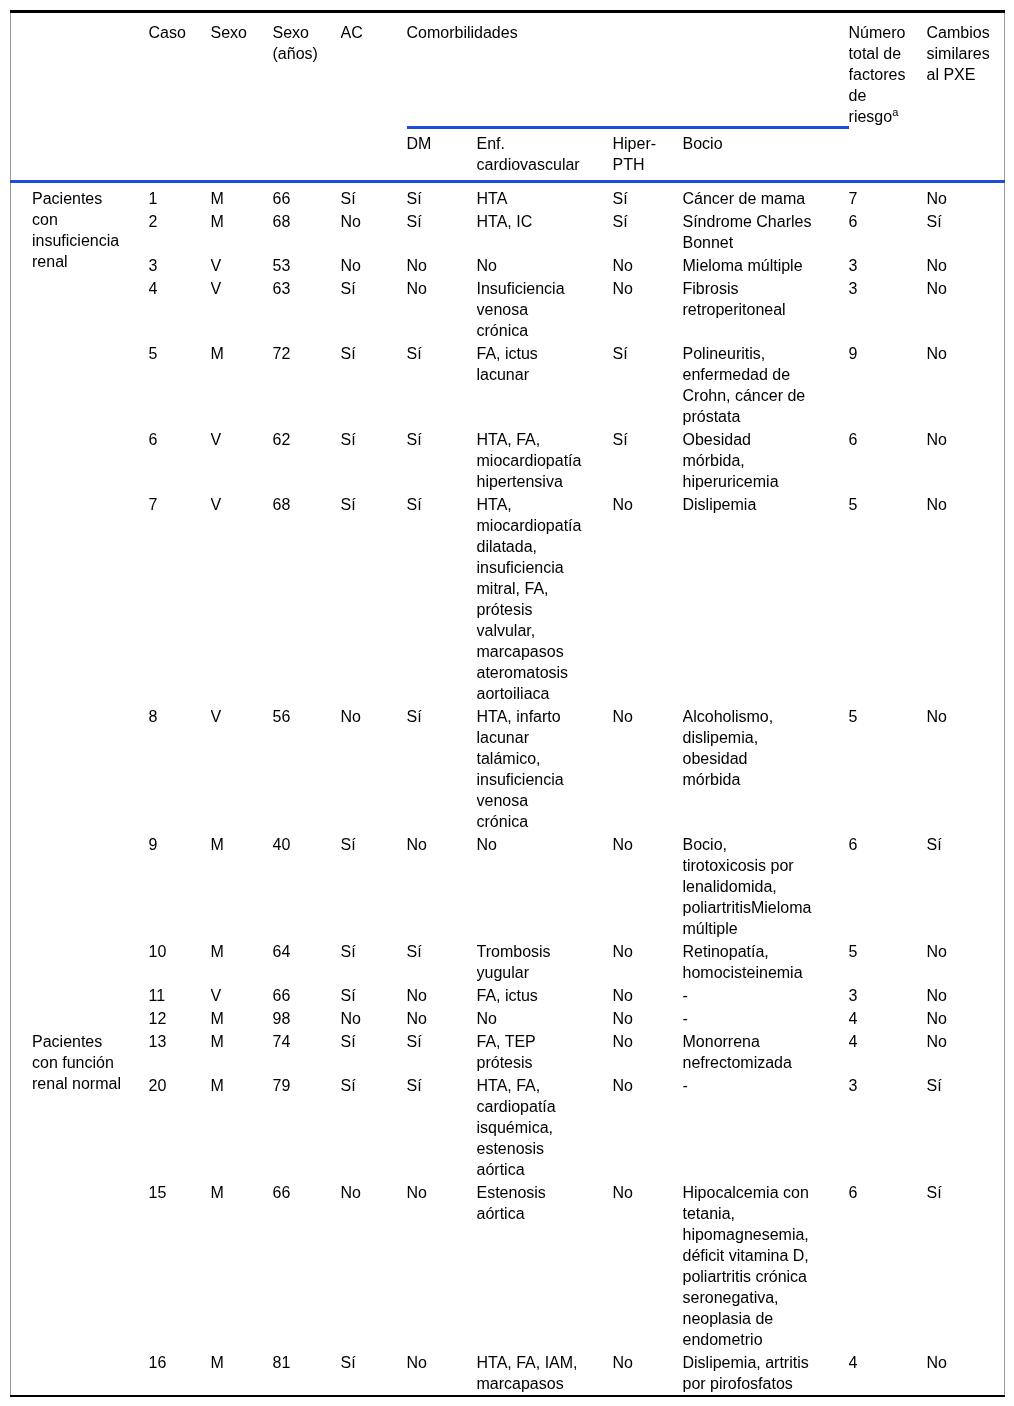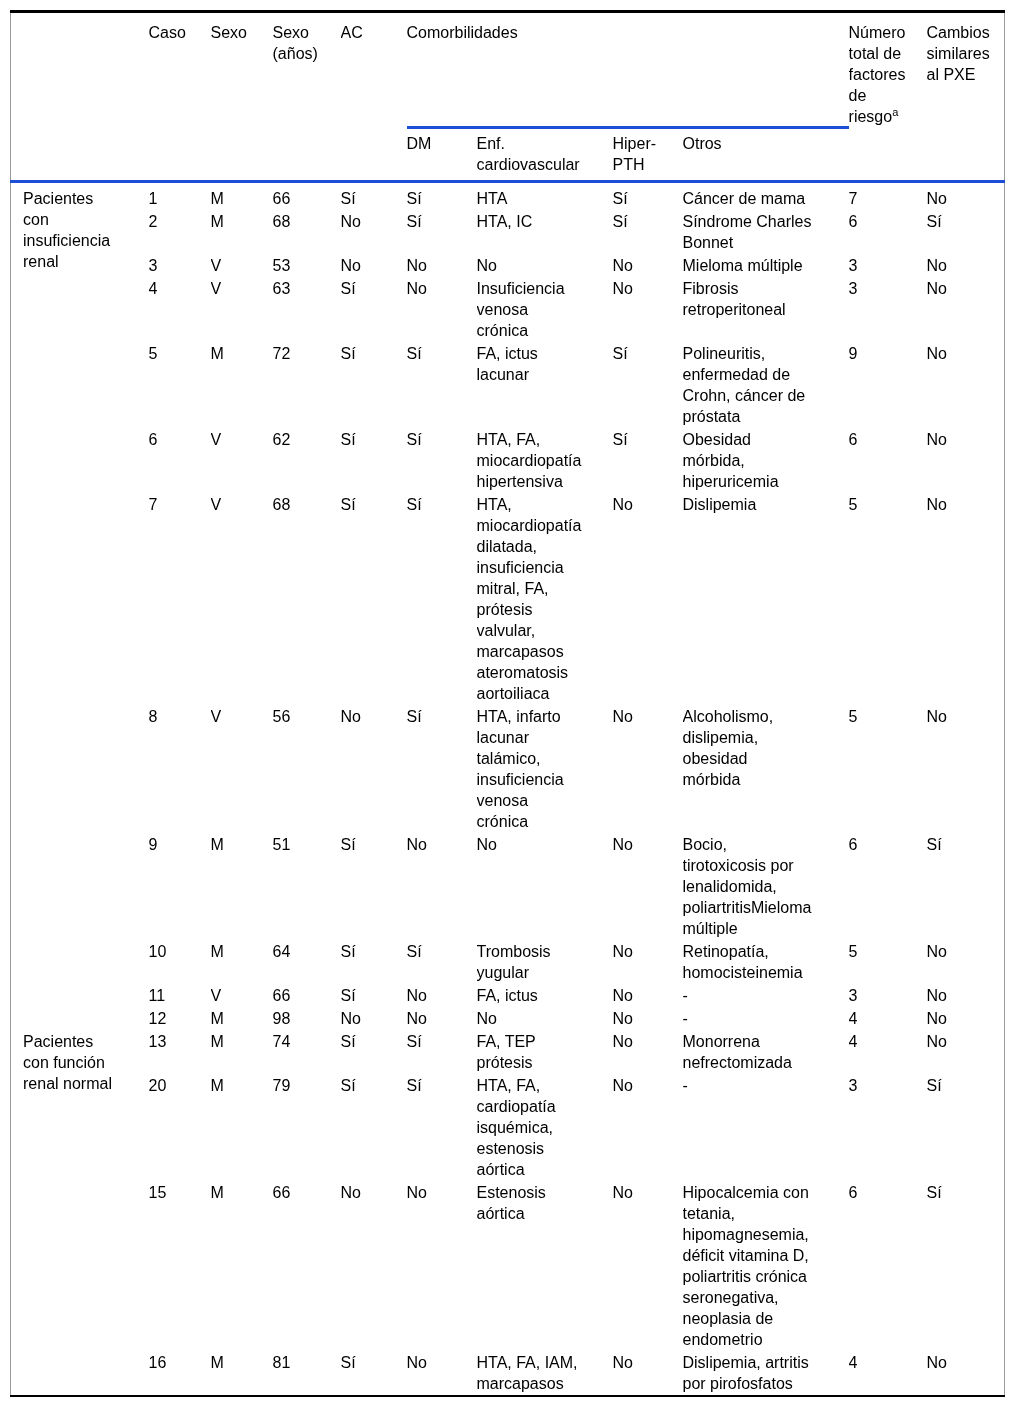--- a/index.html
+++ b/index.html
@@ -43,21 +43,21 @@
   th.comorb {
     text-align: left;
     height: 103px;
   }
   tr.hB th {
     height: 46px;
     padding-top: 4px;
     margin-top: 28px;
   }
   td.group {
-    padding-left: 12px;
+    padding-left: 21px;
   }
   tbody tr:first-child td {
     padding-top: 5px;
   }
   sup.fnote {
     font-size: 11px;
     line-height: 0;
     vertical-align: super;
   }
 </style>
@@ -96,21 +96,21 @@
         <th rowspan="2">Cambios
 similares
 al PXE</th>
       </tr>
       <tr class="hB">
         <th>DM</th>
         <th>Enf.
 cardiovascular</th>
         <th>Hiper-
 PTH</th>
-        <th>Otros</th>
+        <th>Bocio</th>
       </tr>
     </thead>
     <tbody id="tbody">
         <tr>
           <td class="group" rowspan="12">Pacientes
 con
 insuficiencia
 renal</td>
           <td>1</td>
           <td>M</td>
@@ -232,21 +232,21 @@
           <td>Alcoholismo,
 dislipemia,
 obesidad
 mórbida</td>
           <td>5</td>
           <td>No</td>
         </tr>
         <tr>
           <td>9</td>
           <td>M</td>
-          <td>51</td>
+          <td>40</td>
           <td>Sí</td>
           <td>No</td>
           <td>No</td>
           <td>No</td>
           <td>Bocio,
 tirotoxicosis por
 lenalidomida,
 poliartritisMieloma
 múltiple</td>
           <td>6</td>

